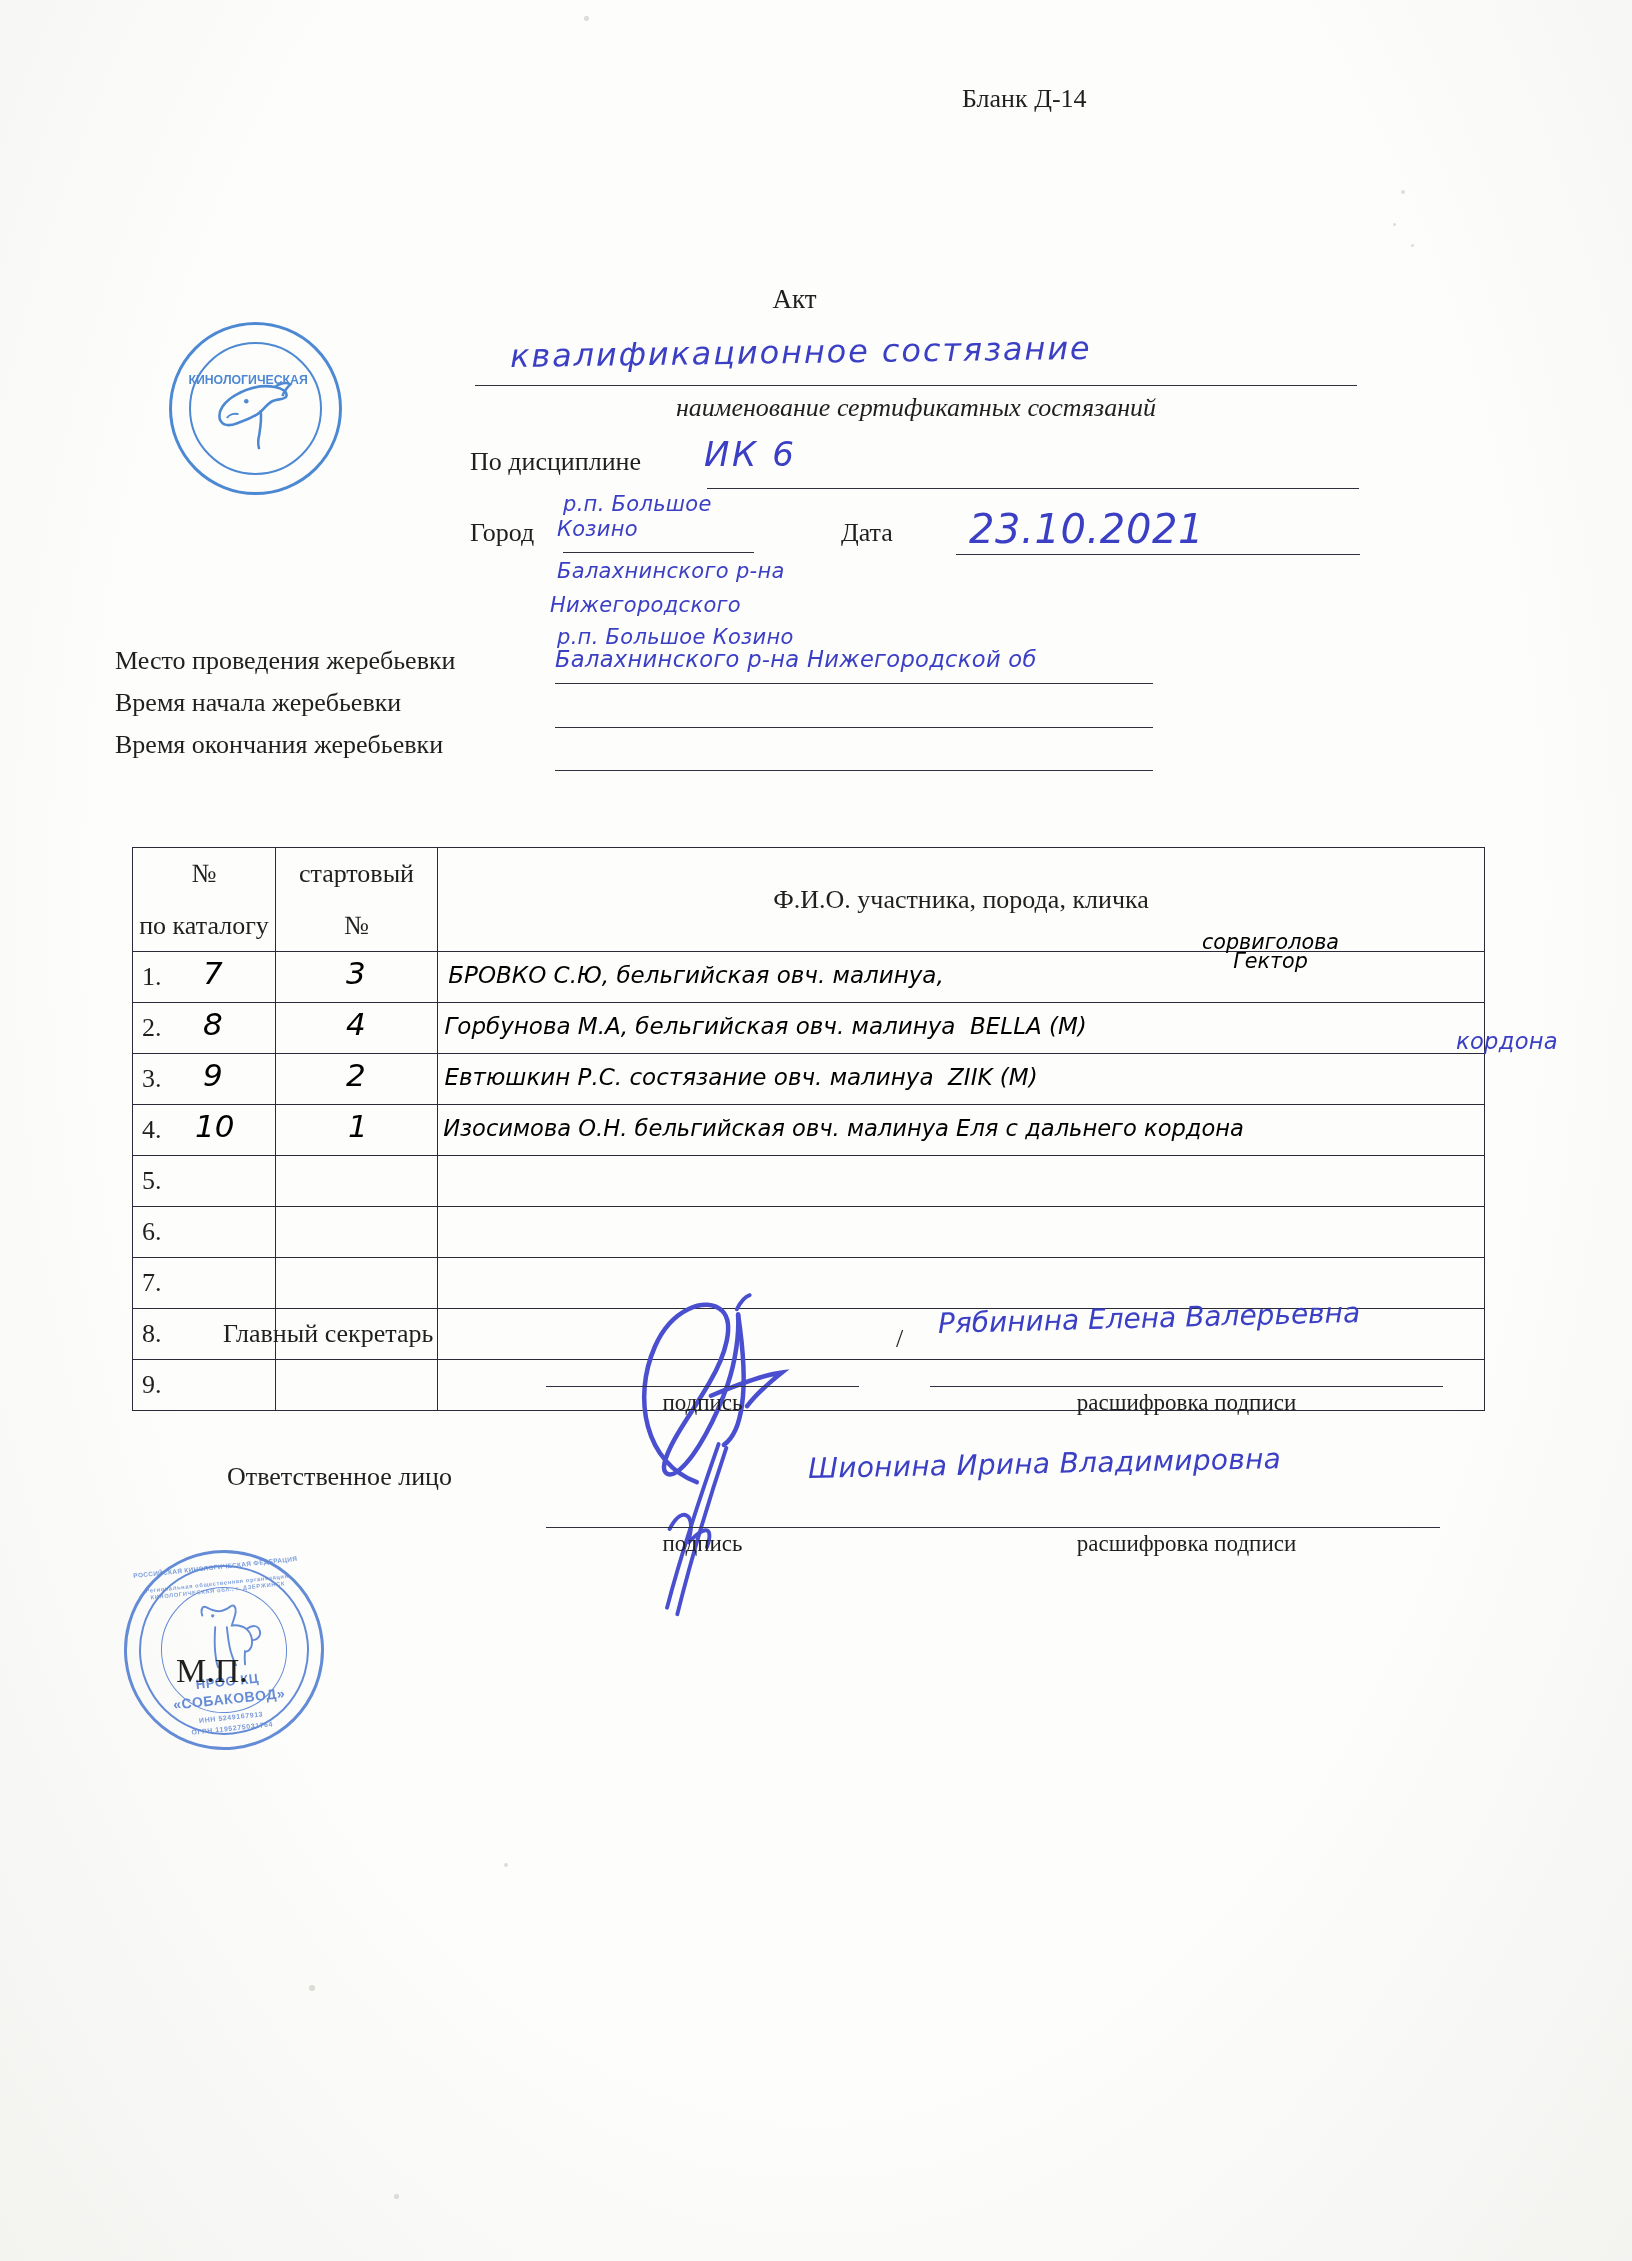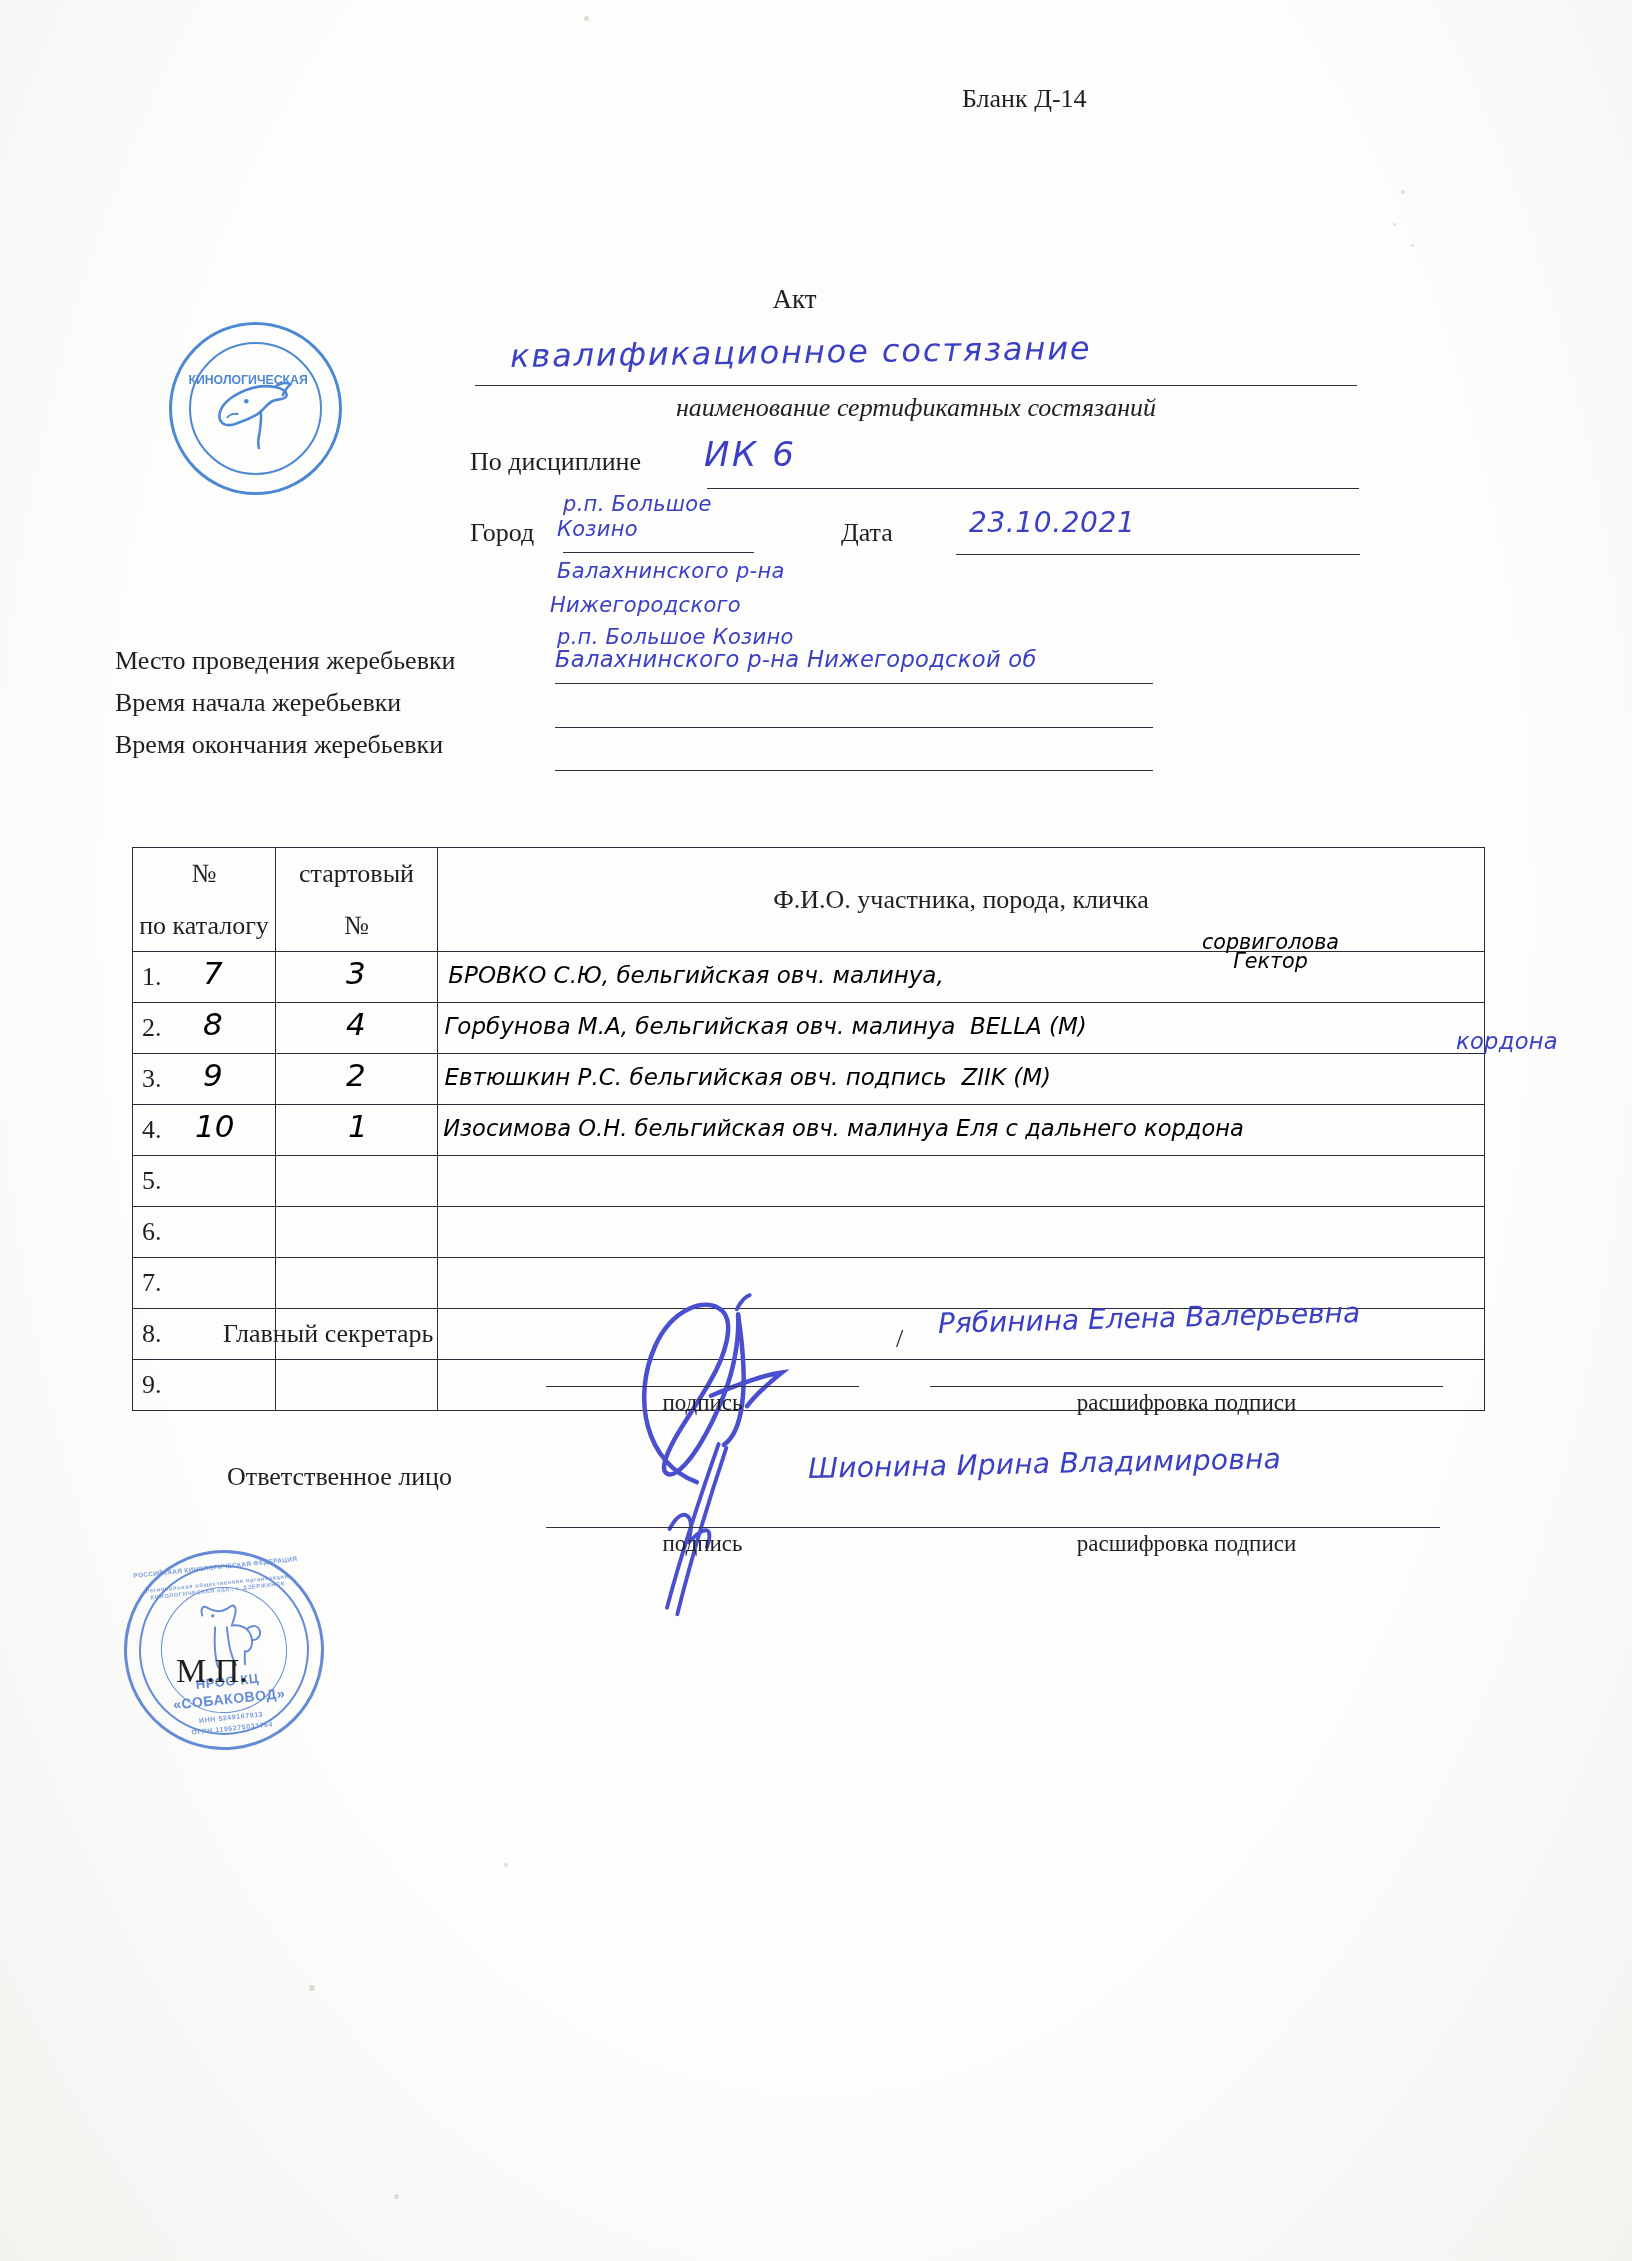--- a/index.html
+++ b/index.html
@@ -164,21 +164,21 @@
   <div class="pt sz-form" style="left:470px; top:447px;">По дисциплине</div>
   <div class="hw hw-lg" style="left:704px; top:434px; font-size:34px; letter-spacing:2.6px;">ИК 6</div>
   <div class="rule" style="left:707px; top:488px; width:652px;"></div>
 
   <div class="pt sz-form" style="left:470px; top:518px;">Город</div>
   <div class="hw hw-sm" style="left:563px; top:492px;">р.п. Большое</div>
   <div class="hw hw-sm" style="left:557px; top:517px;">Козино</div>
   <div class="rule" style="left:563px; top:552px; width:191px;"></div>
 
   <div class="pt sz-form" style="left:841px; top:518px;">Дата</div>
-  <div class="hw hw-lg" style="left:969px; top:506px; font-size:28px; letter-spacing:0.6px;">23.10.2021</div>
+  <div class="hw hw-lg" style="left:969px; top:506px; font-size:40px; letter-spacing:0.6px;">23.10.2021</div>
   <div class="rule" style="left:956px; top:554px; width:404px;"></div>
 
   <div class="hw hw-sm" style="left:557px; top:559px;">Балахнинского р-на</div>
   <div class="hw hw-sm" style="left:550px; top:593px;">Нижегородского</div>
 
   <div class="hw hw-sm" style="left:557px; top:625px;">р.п. Большое Козино</div>
 
   <div class="pt sz-form" style="left:115px; top:646px;">Место проведения жеребьевки</div>
   <div class="hw hw-sm" style="left:555px; top:646px; font-size:22.6px;">Балахнинского р-на Нижегородской об</div>
   <div class="rule" style="left:555px; top:683px; width:598px;"></div>
@@ -234,21 +234,21 @@
       </tr>
       <tr>
         <td class="c-idx">
           <span class="num">3.</span>
           <span class="hwcell hw-lg" style="left:70px; top:2.6px; font-size:31px;">9</span>
         </td>
         <td class="c-start">
           <span class="hwcell hw-lg" style="left:70px; top:2.6px; font-size:31px;">2</span>
         </td>
         <td class="c-fio">
-          <span class="hwcell" style="left:6.5px; top:10.3px; font-size:23px;">Евтюшкин Р.С. бельгийская овч. подпись  ZIIK (M)</span>
+          <span class="hwcell" style="left:6.5px; top:10.3px; font-size:23px;">Евтюшкин Р.С. состязание овч. малинуа  ZIIK (M)</span>
         </td>
       </tr>
       <tr>
         <td class="c-idx">
           <span class="num">4.</span>
           <span class="hwcell hw-lg" style="left:62px; top:2.6px; font-size:31px;">10</span>
         </td>
         <td class="c-start">
           <span class="hwcell hw-lg" style="left:72px; top:2.6px; font-size:31px;">1</span>
         </td>

